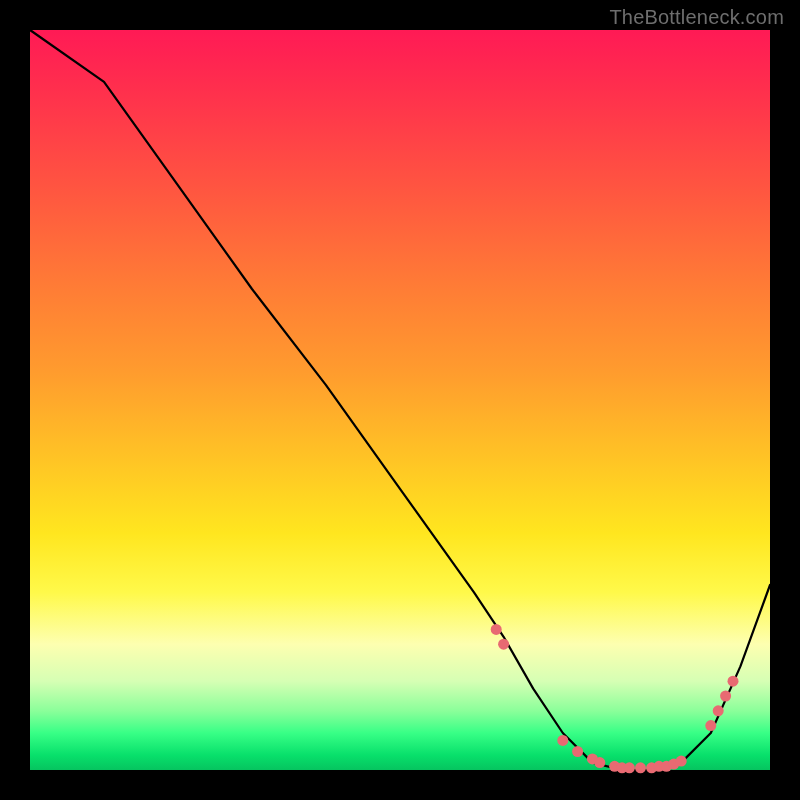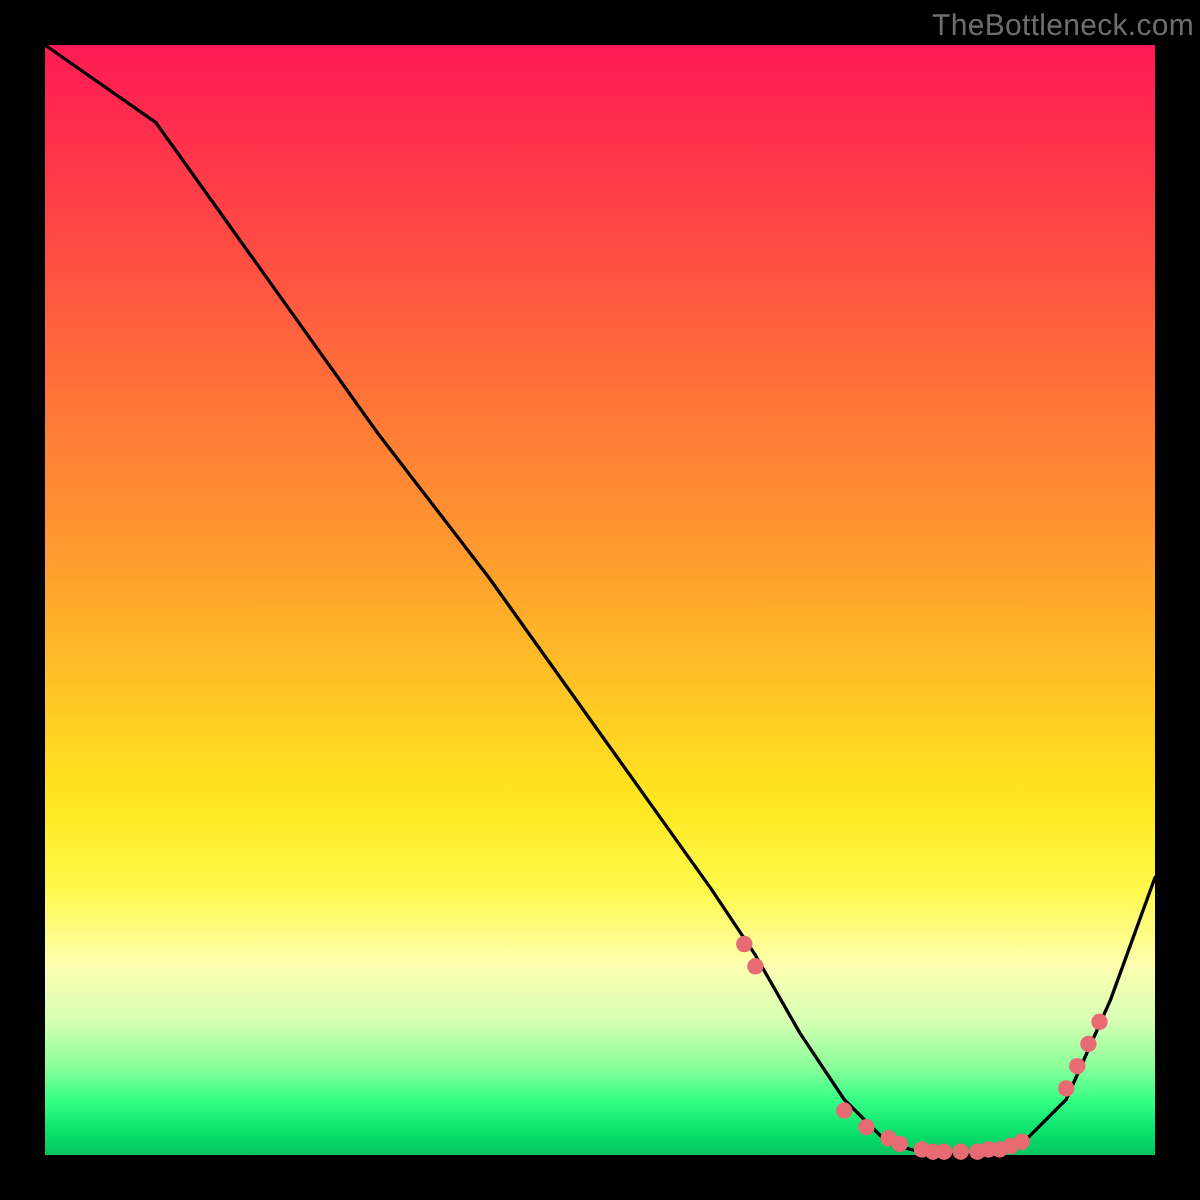--- a/index.html
+++ b/index.html
@@ -38,21 +38,21 @@
       #d6ffb4 88%,
       #8bff9a 92%,
       #38ff86 95%,
       #08e06b 98%,
       #06c45f 100%
     );
   }
   .watermark {
     position: absolute;
     top: 6px;
-    right: 4px;
+    right: 16px;
     color: #6e6e6e;
     font-size: 20px;
     letter-spacing: 0.2px;
     user-select: none;
   }
   svg.curve {
     position: absolute;
     left: 0;
     top: 0;
     width: 740px;

